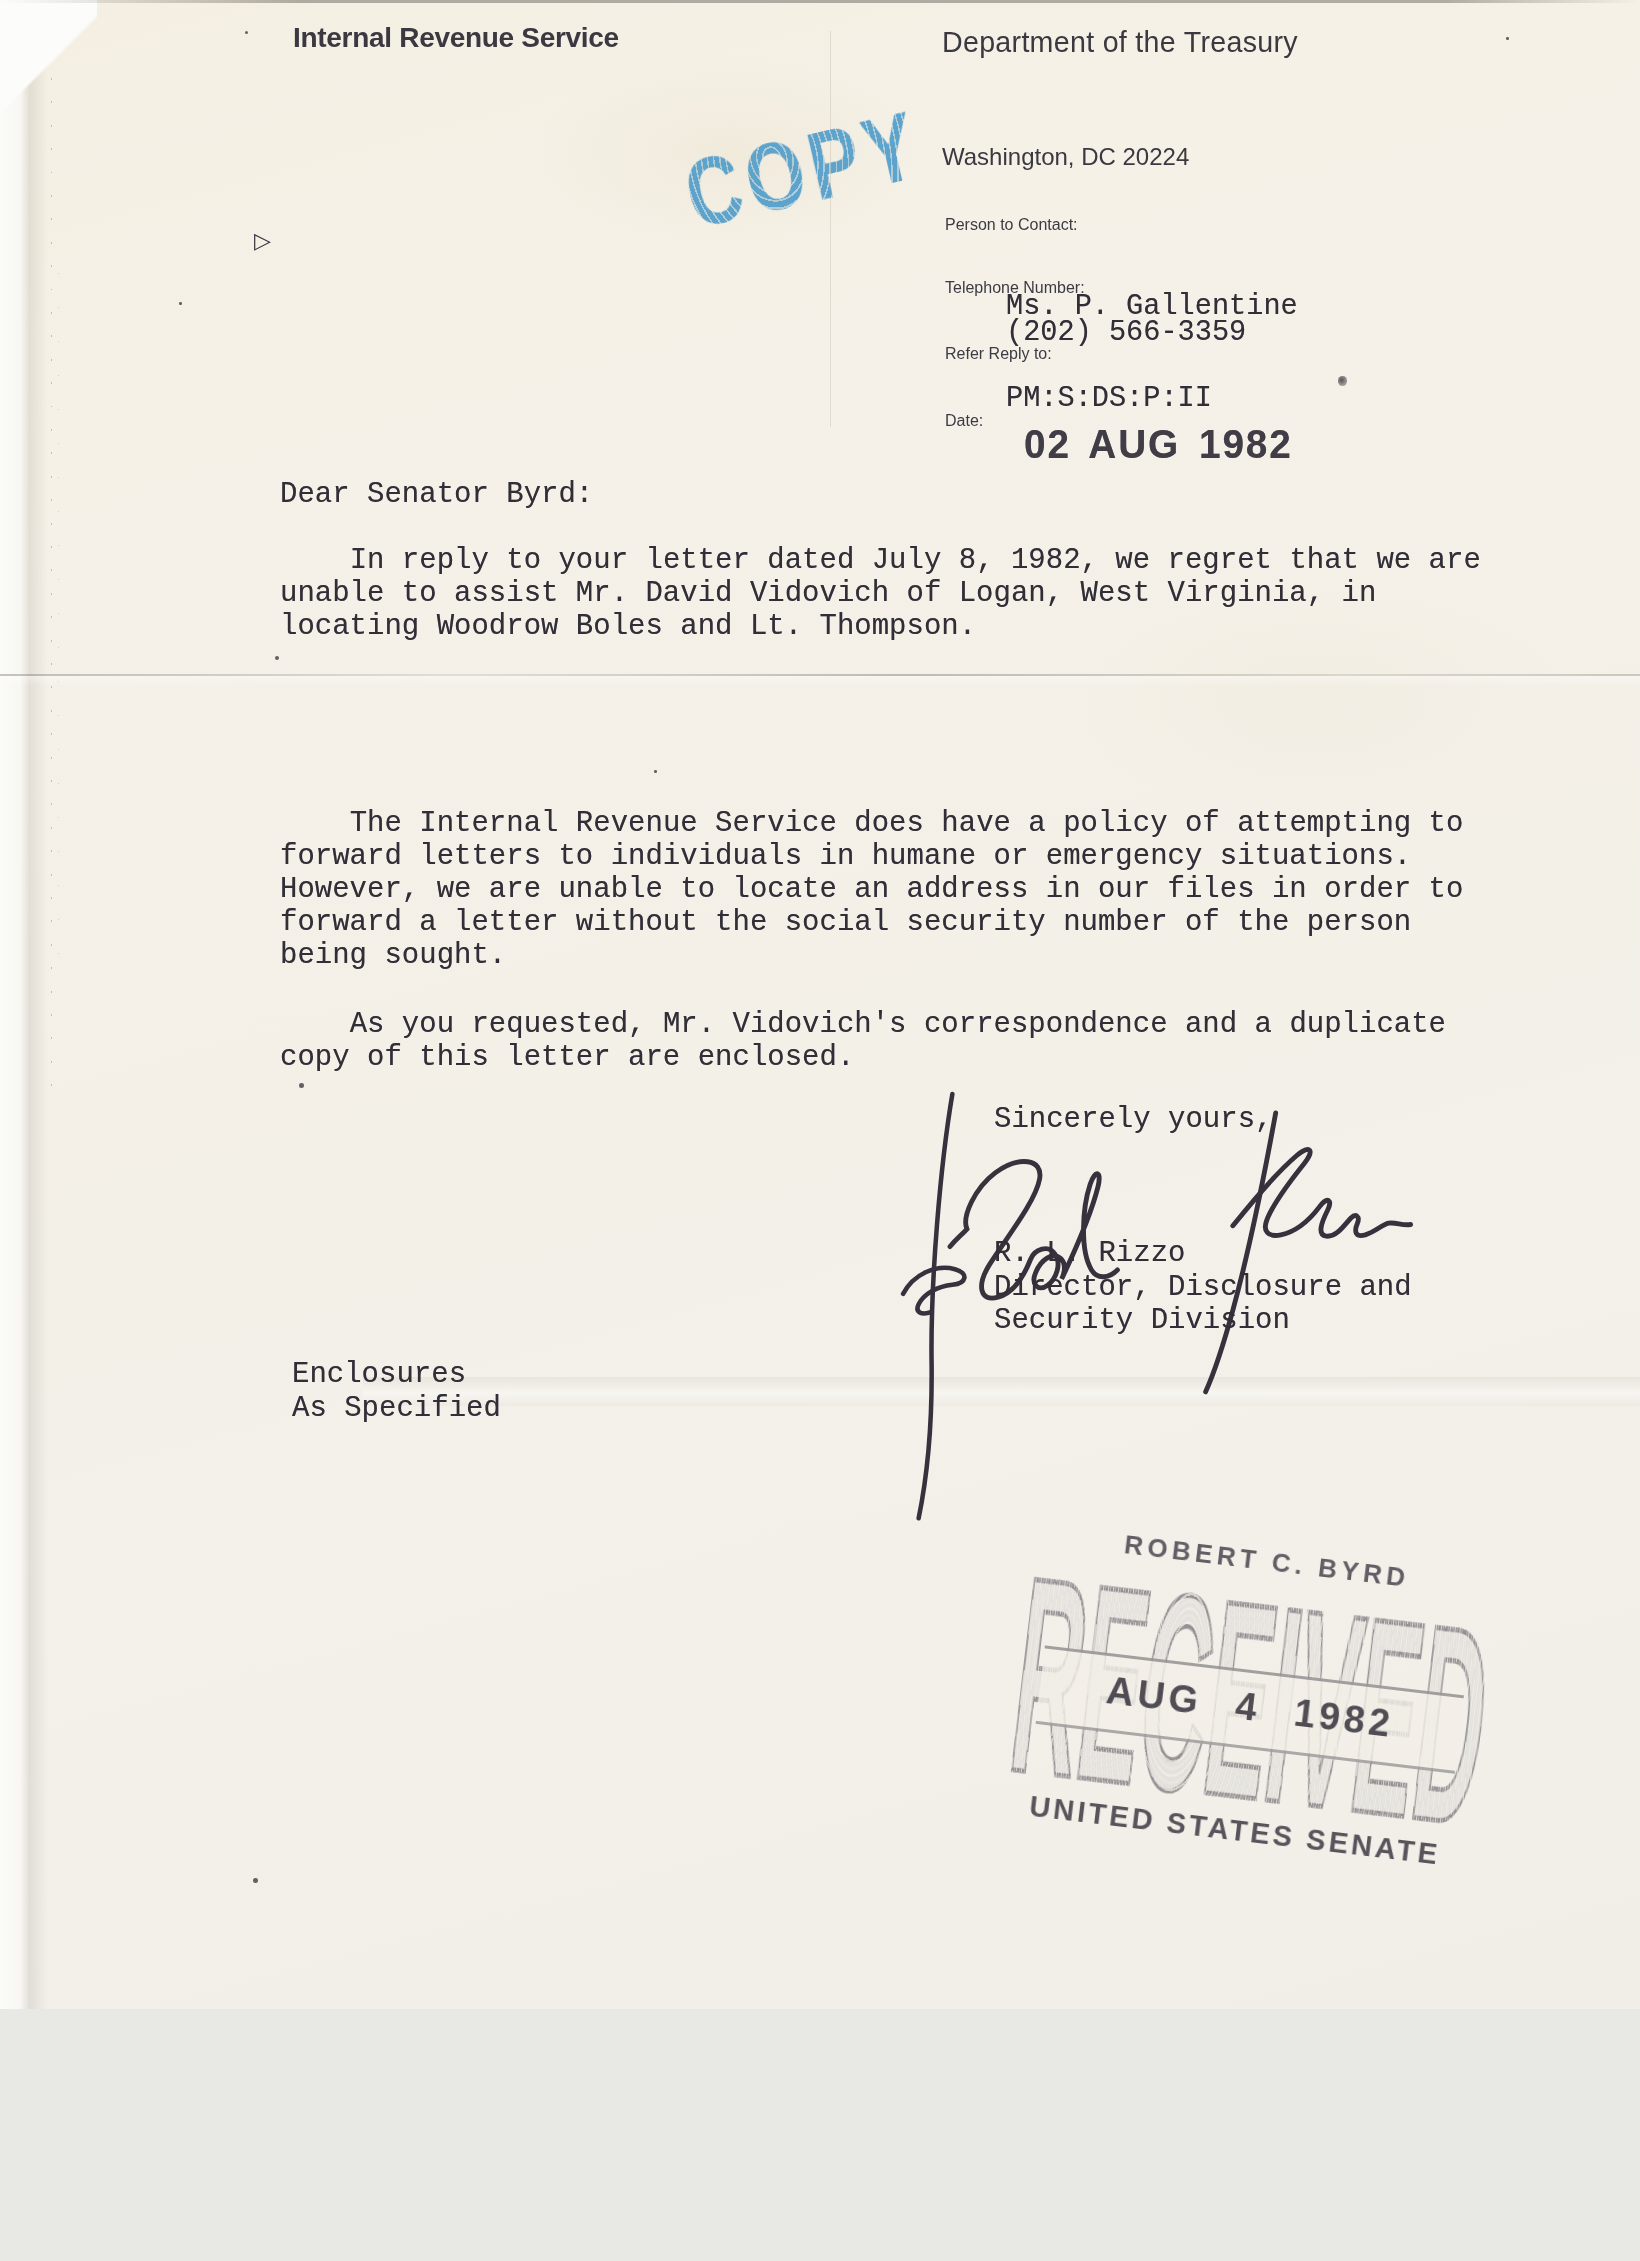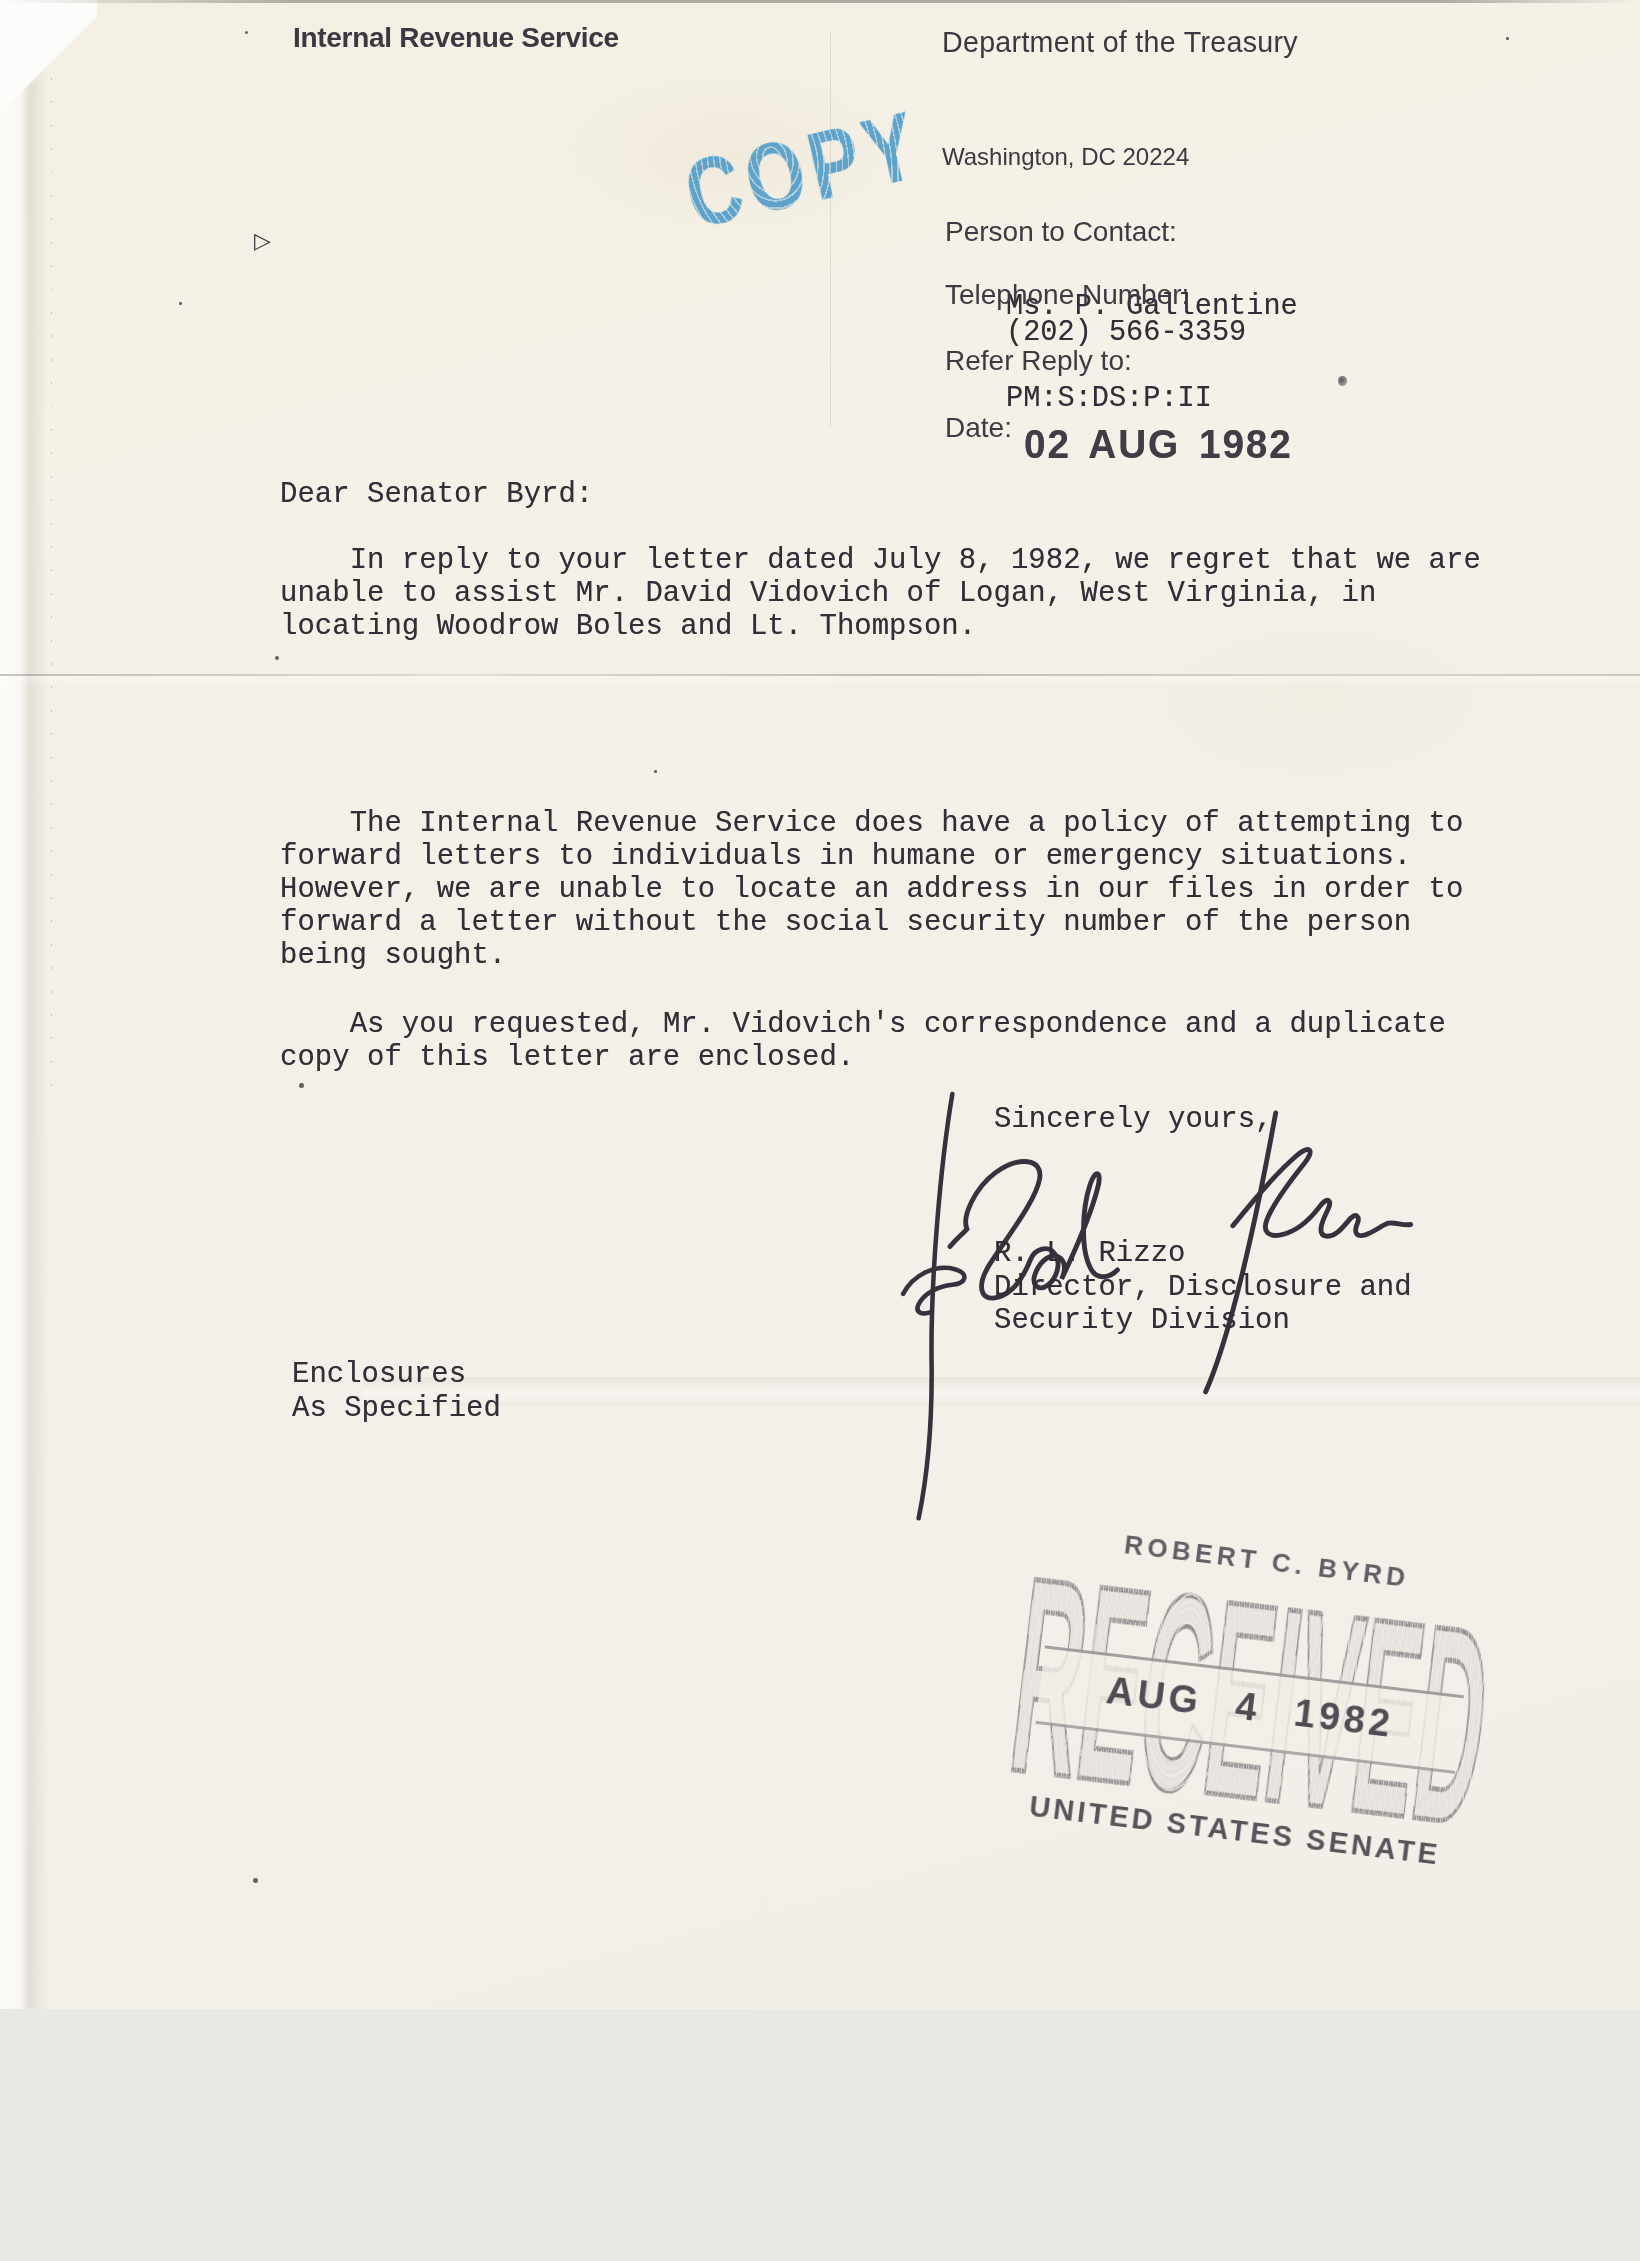--- a/index.html
+++ b/index.html
@@ -41,21 +41,21 @@
   .crease-v{position:absolute;left:830px;top:31px;width:1.3px;height:396px;background:rgba(148,141,128,.22);}
   .scuff-b{position:absolute;left:39px;top:2082px;width:987px;height:1.3px;opacity:.5;
          background:repeating-linear-gradient(90deg,rgba(110,106,98,.5) 0 9px,rgba(0,0,0,0) 9px 30px);}
   .speck{position:absolute;border-radius:50%;background:rgba(45,42,50,.72);}
 
   
   .sans{font-family:"Liberation Sans","DejaVu Sans",sans-serif;color:#3b3841;}
   .agency{position:absolute;left:293px;top:22px;font-size:28px;font-weight:bold;letter-spacing:-0.3px;}
   .dept{position:absolute;left:942px;top:26px;font-size:28.6px;letter-spacing:0.3px;}
   .city{position:absolute;left:942px;top:129px;font-size:24px;margin-top:14px;}
-  .lbl{position:absolute;font-size:28px;color:#3c3a43;}
+  .lbl{position:absolute;font-size:16px;color:#3c3a43;}
   .mono{color:#312e38;text-shadow:0 0 0.6px rgba(49,46,56,.5);}
   .val{position:absolute;font-size:28.6px;}
 
   
   .tw{position:absolute;font-size:29px;line-height:33px;white-space:pre-wrap;width:1324px;
       color:#312e38;text-shadow:0 0 0.6px rgba(49,46,56,.5);}
   .block{white-space:pre-line;}
 
   
   .copy-stamp{position:absolute;left:700px;top:139px;font-family:"Liberation Sans",sans-serif;

